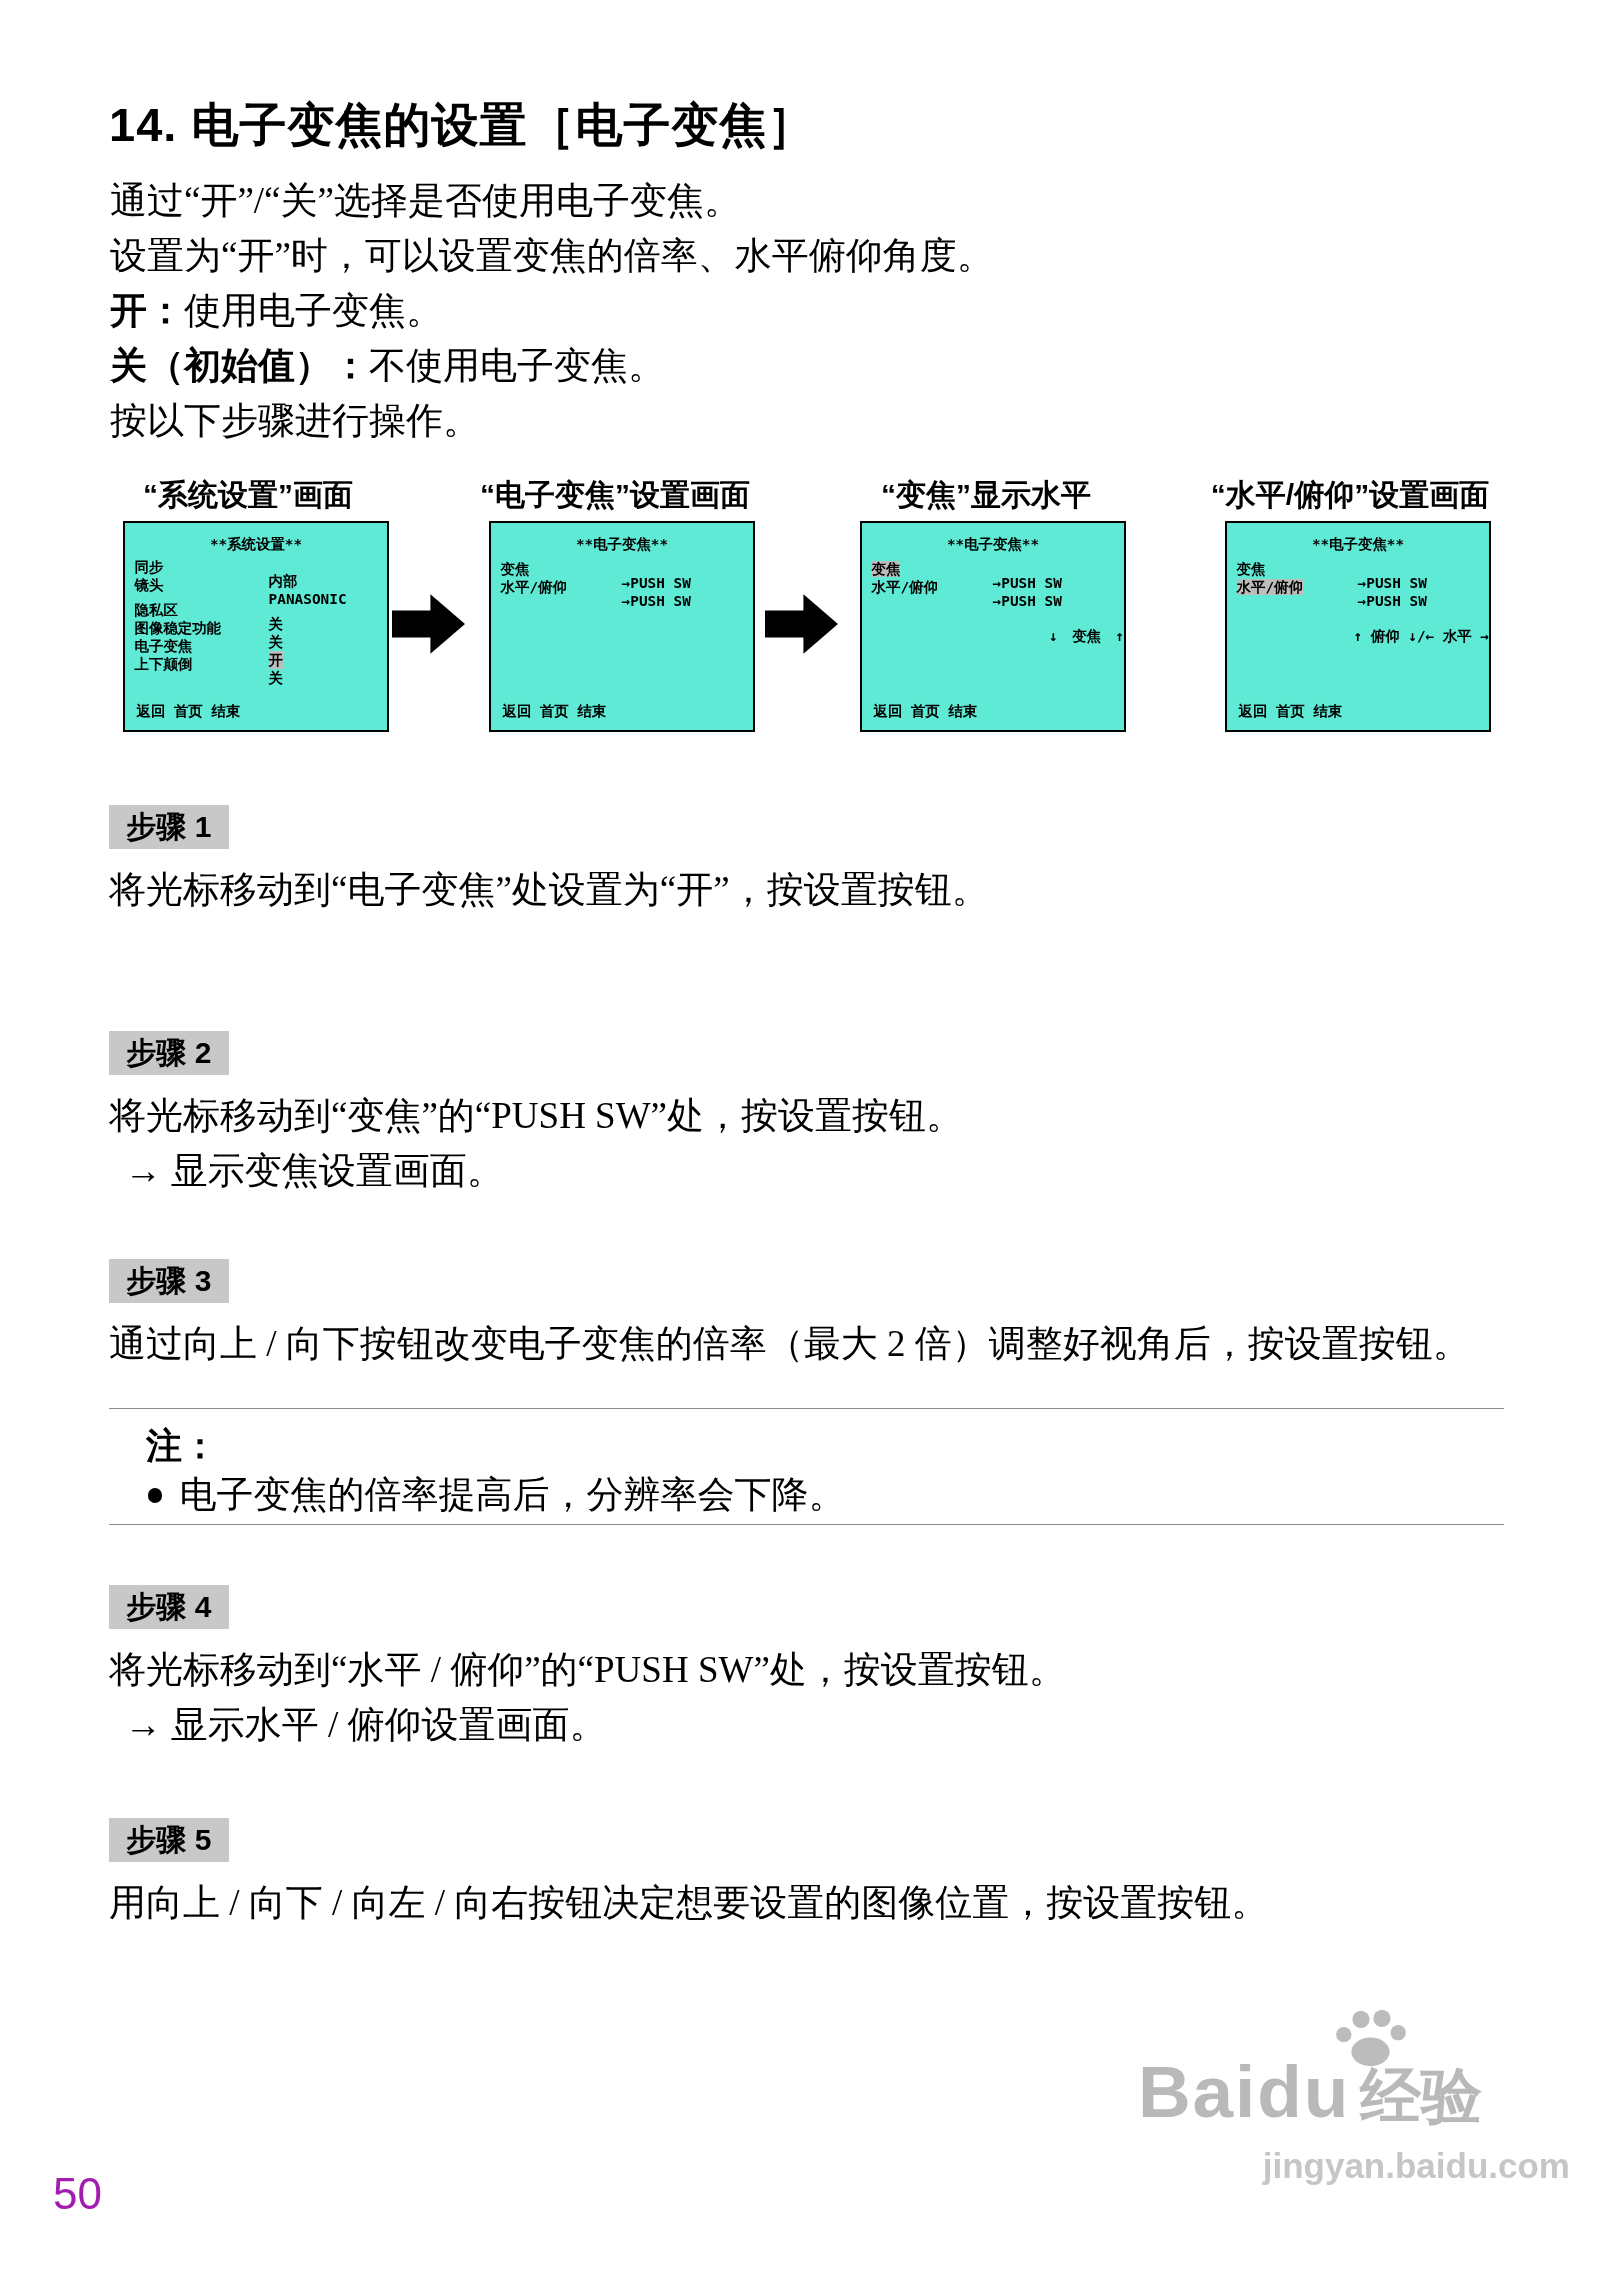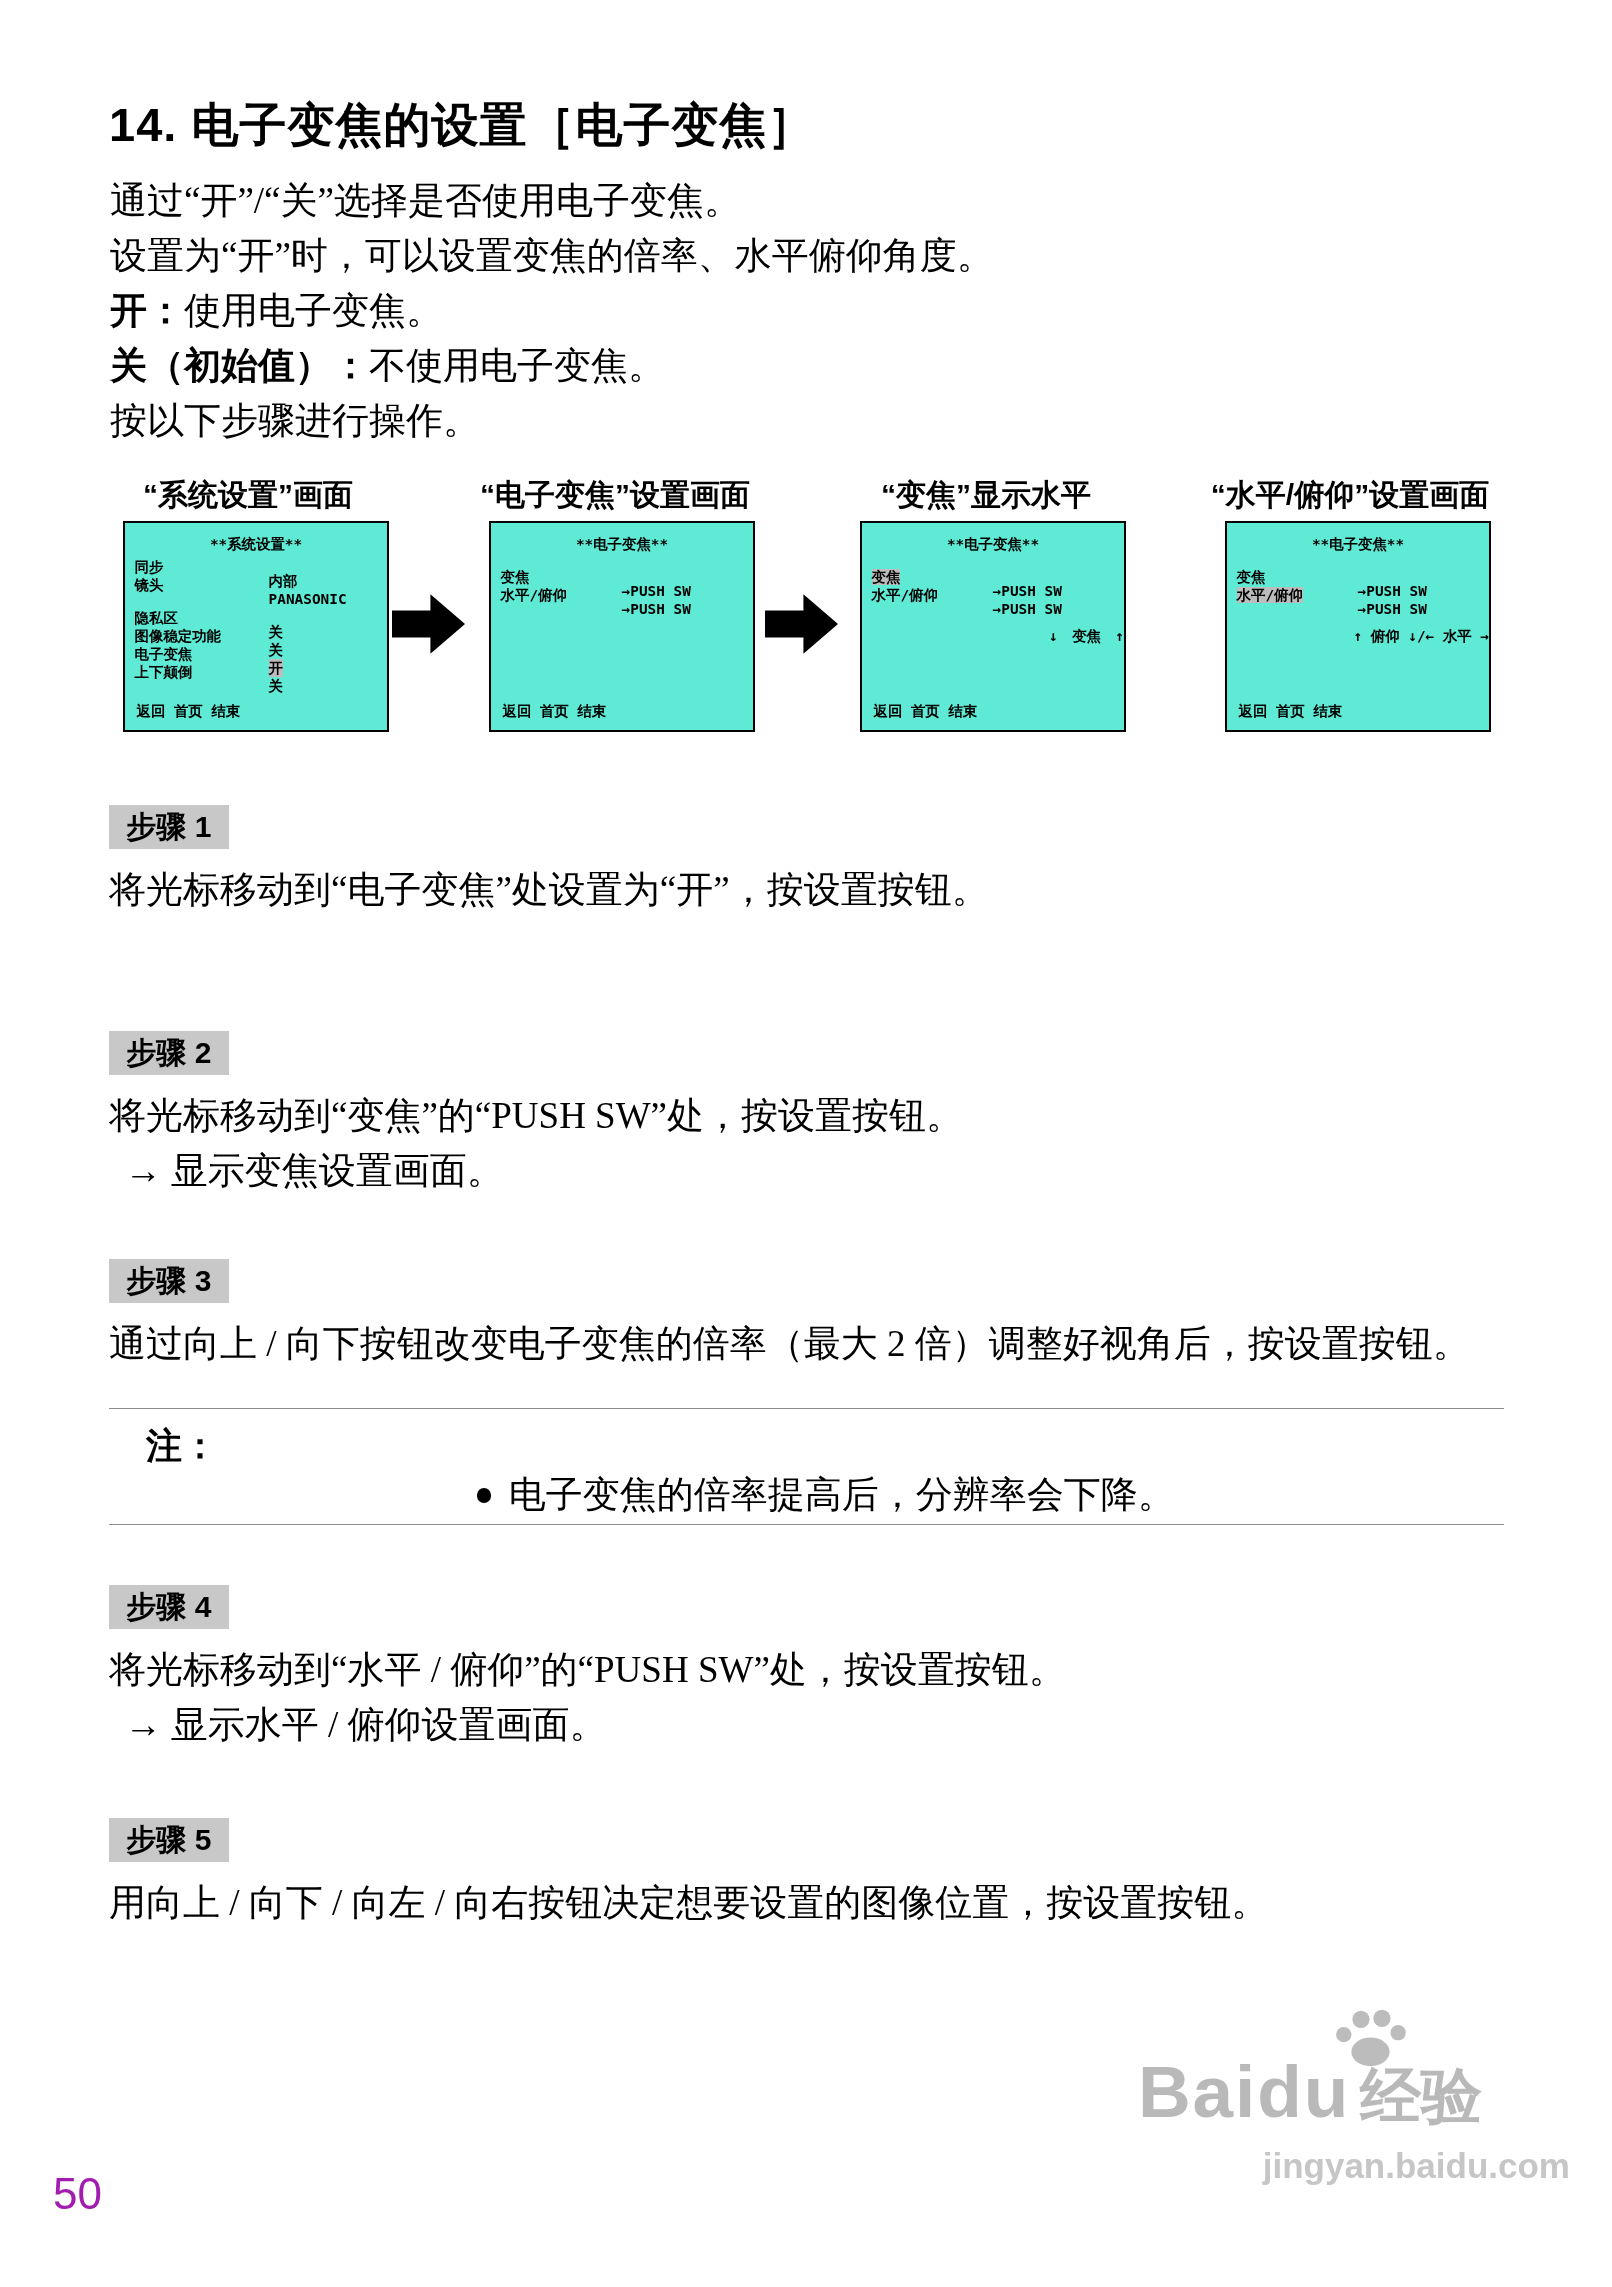--- a/index.html
+++ b/index.html
@@ -24,21 +24,21 @@
     white-space:nowrap;
   }
   .screen {
     position:absolute; top:521px; width:266px; height:211px;
     border:2.9px solid #000; background:#5eead4;
     font-family:"DejaVu Sans Mono", monospace; font-weight:bold;
     font-size:14.4px; line-height:18px; padding:11.5px 9.6px;
   }
   .scr-title { text-align:center; margin-bottom:5.8px; white-space:nowrap; }
   .scr-row { position:relative; height:18px; white-space:nowrap; }
-  .scr-row.gap { margin-top:15px; }
+  .scr-row.gap { margin-top:7px; }
   .scr-value { position:absolute; left:134px; top:14px; }
   .scr-value.v2 { left:121px; }
   .scr-center { position:absolute; left:0; right:0; top:104px; text-align:right; white-space:pre; }
   .scr-footer { position:absolute; left:11.5px; bottom:9.6px; white-space:nowrap; }
   .hl { background:#bdbdbd; }
 
   .flow-arrow { position:absolute; top:594px; width:73px; height:60px; }
 
   
   .step { position:absolute; left:109px; width:1403px; }
@@ -51,21 +51,21 @@
   .step-line { height:55px; line-height:55px; white-space:nowrap; }
   .step-line.result { padding-left:15.4px; }
 
   
   .note {
     position:absolute; left:109px; top:1408px; width:1395px; height:117px;
     border-top:1.9px solid #8c8c8c; border-bottom:1.9px solid #8c8c8c;
     padding:13.4px 0 0 37px;
   }
   .note-label { font-family:"Liberation Sans", sans-serif; font-weight:bold; font-size:36px; line-height:48px; }
-  .note-bullet { display:flex; align-items:flex-start; font-size:37px; line-height:50px;justify-content:center; }
+  .note-bullet { display:flex; align-items:flex-start; font-size:37px; line-height:50px; }
   .dot { width:14.4px; height:14.4px; border-radius:50%; background:#000; margin:18px 17.3px 0 1.9px; flex:0 0 auto; }
 
   .page-number {
     position:absolute; left:53px; top:2169px;
     font-family:"Liberation Sans", sans-serif; font-size:44px; color:#a21caf;
   }
 
   
   .watermark {
     position:absolute; left:1138px; top:2006px; width:432px;

